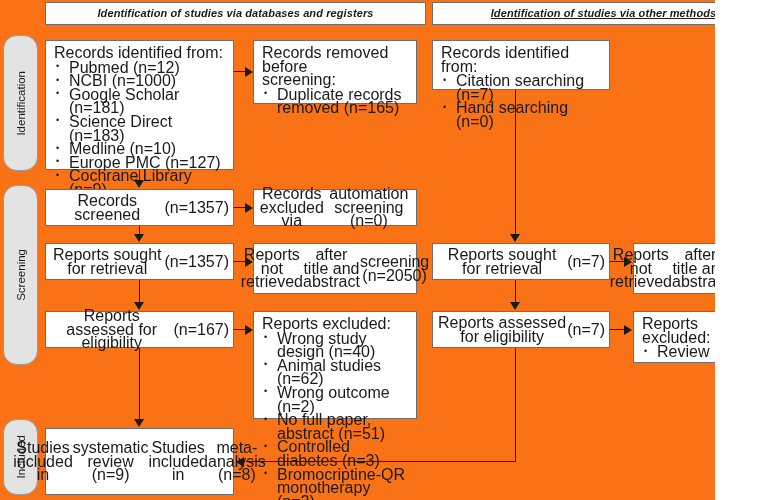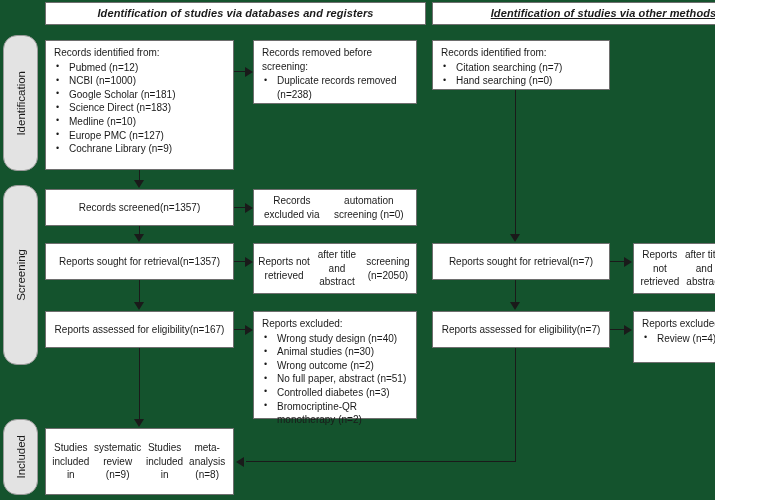--- a/index.html
+++ b/index.html
@@ -9,29 +9,29 @@
     background: #ffffff;
   }
   body {
     font-family: "Liberation Sans", sans-serif;
     color: #1a1a1a;
   }
   #canvas {
     position: relative;
     width: 715px;
     height: 500px;
-    background: #14532d;
+    background: #f97316;
     overflow: hidden;
   }
   .box {
     position: absolute;
     box-sizing: border-box;
     border: 1.3px solid #6e6e6e;
     background: #ffffff;
-    font-size: 10px;
+    font-size: 16px;
     line-height: 13.6px;
     color: #1a1a1a;
   }
   .hdr {
     display: flex;
     align-items: center;
     justify-content: center;
     font-style: italic;
     font-weight: bold;
     font-size: 11px;
@@ -145,21 +145,21 @@
       <li>Medline (n=10)</li>
       <li>Europe PMC (n=127)</li>
       <li>Cochrane Library (n=9)</li>
     </ul>
   </div>
 
   <div class="box lft" style="left:253px; top:40px; width:164px; height:64px;">
     <div class="ttl">Records removed before</div>
     <div class="ttl">screening:</div>
     <ul class="bul">
-      <li>Duplicate records removed (n=238)</li>
+      <li>Duplicate records removed (n=165)</li>
     </ul>
   </div>
 
   <div class="box ctr" style="left:45px; top:189px; width:189px; height:37px;">
     <div>Records screened</div>
     <div>(n=1357)</div>
   </div>
 
   <div class="box ctr" style="left:253px; top:189px; width:164px; height:37px;">
     <div>Records excluded via</div>
@@ -179,21 +179,21 @@
 
   <div class="box ctr" style="left:45px; top:311px; width:189px; height:37px;">
     <div>Reports assessed for eligibility</div>
     <div>(n=167)</div>
   </div>
 
   <div class="box lft" style="left:253px; top:311px; width:164px; height:108px;">
     <div class="ttl">Reports excluded:</div>
     <ul class="bul">
       <li>Wrong study design (n=40)</li>
-      <li>Animal studies (n=30)</li>
+      <li>Animal studies (n=62)</li>
       <li>Wrong outcome (n=2)</li>
       <li>No full paper, abstract (n=51)</li>
       <li>Controlled diabetes (n=3)</li>
       <li>Bromocriptine-QR monotherapy (n=2)</li>
     </ul>
   </div>
 
   <div class="box ctr" style="left:45px; top:428px; width:189px; height:67px;">
     <div>Studies included in</div>
     <div>systematic review (n=9)</div>

